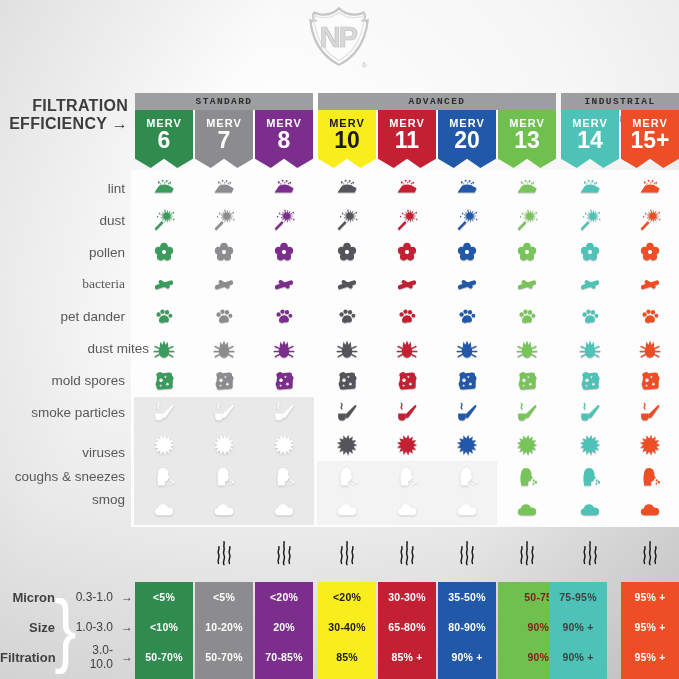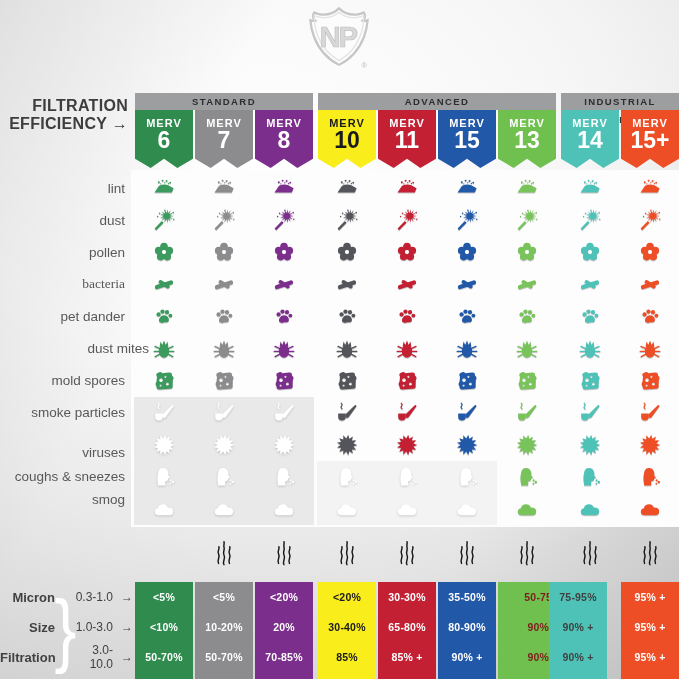--- a/index.html
+++ b/index.html
@@ -8,21 +8,21 @@
     position:relative;width:679px;height:679px;overflow:hidden;
     background:
       linear-gradient(115deg, rgba(170,170,170,.28), rgba(255,255,255,0) 28%, rgba(255,255,255,0) 72%, rgba(160,160,160,.30)),
       radial-gradient(ellipse 130% 100% at 40% 22%, #ffffff 0%, #f6f6f6 35%, #e9e9e9 58%, #d4d4d4 82%, #c3c3c3 100%);
   }
   .white-panel{position:absolute;left:131px;top:170px;width:548px;height:357px;background:#fdfdfd;}
   .logo{position:absolute;left:292px;top:0px;width:94px;height:86px;}
   .eff-label{position:absolute;left:0;top:97px;width:128px;text-align:right;
     font-size:16px;font-weight:bold;color:#3d3d3d;letter-spacing:.3px;}
   .gbar{position:absolute;top:93px;height:17px;background:#9c9ea0;color:#2d2d2d;
-    font-size:9.5px;font-weight:bold;letter-spacing:1.4px;text-align:center;line-height:18px;}
+    font-size:9.5px;font-weight:bold;letter-spacing:1.4px;text-align:center;line-height:18px;font-family:Liberation Mono, monospace;}
   .banner{position:absolute;top:110px;width:58px;height:58px;text-align:center;
     clip-path:polygon(0 0,100% 0,100% 84%,73% 100%,50% 84%,27% 100%,0 84%);}
   .b-merv{font-size:11px;font-weight:bold;letter-spacing:1px;margin-top:7px;}
   .b-num{font-size:23px;font-weight:bold;line-height:1;}
   .row-label{position:absolute;left:0;width:125px;text-align:right;font-size:13.5px;color:#58585a;
     display:flex;align-items:center;justify-content:flex-end;}
   .fade-block{position:absolute;}
   .cell{position:absolute;width:58px;display:flex;align-items:center;justify-content:center;}
   .cicon{width:24px;height:24px;filter:drop-shadow(0 1px .7px rgba(0,0,0,.22));}
   .cell.inactive .cicon{filter:drop-shadow(0 1px 1px rgba(0,0,0,.17));}
@@ -160,21 +160,21 @@
       <div class="banner" style="left: 318px; background: rgb(249, 237, 28); color: rgb(26, 26, 26);">
         <div class="b-merv">MERV</div>
         <div class="b-num">10</div>
       </div>
       <div class="banner" style="left: 378px; background: rgb(195, 32, 51); color: rgb(255, 255, 255);">
         <div class="b-merv">MERV</div>
         <div class="b-num">11</div>
       </div>
       <div class="banner" style="left: 438px; background: rgb(33, 88, 168); color: rgb(255, 255, 255);">
         <div class="b-merv">MERV</div>
-        <div class="b-num">15</div>
+        <div class="b-num">20</div>
       </div>
       <div class="banner" style="left: 498px; background: rgb(111, 192, 79); color: rgb(255, 255, 255);">
         <div class="b-merv">MERV</div>
         <div class="b-num">13</div>
       </div>
       <div class="banner" style="left: 561px; background: rgb(79, 194, 184); color: rgb(255, 255, 255);">
         <div class="b-merv">MERV</div>
         <div class="b-num">14</div>
       </div>
       <div class="banner" style="left: 621px; background: rgb(238, 78, 38); color: rgb(255, 255, 255);">

